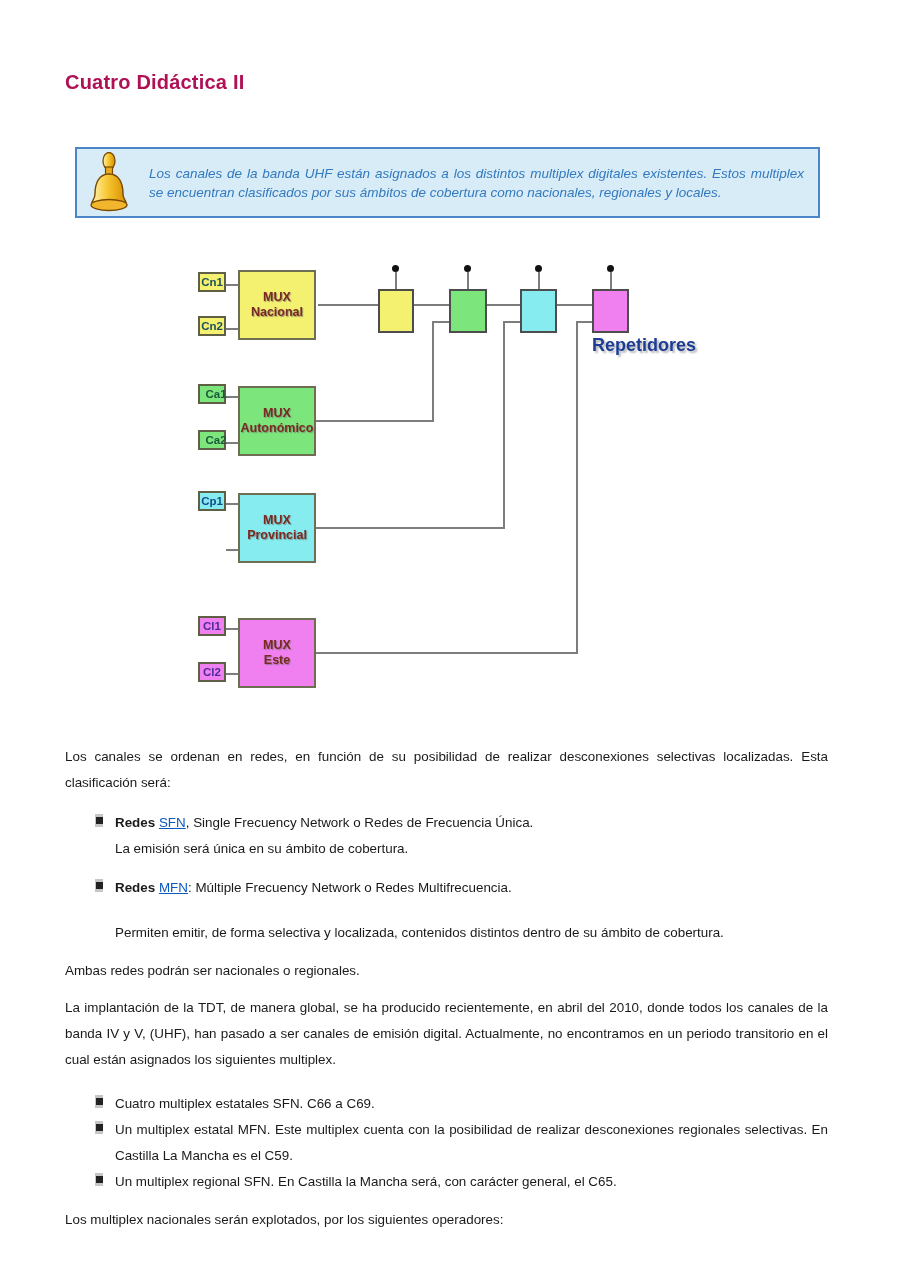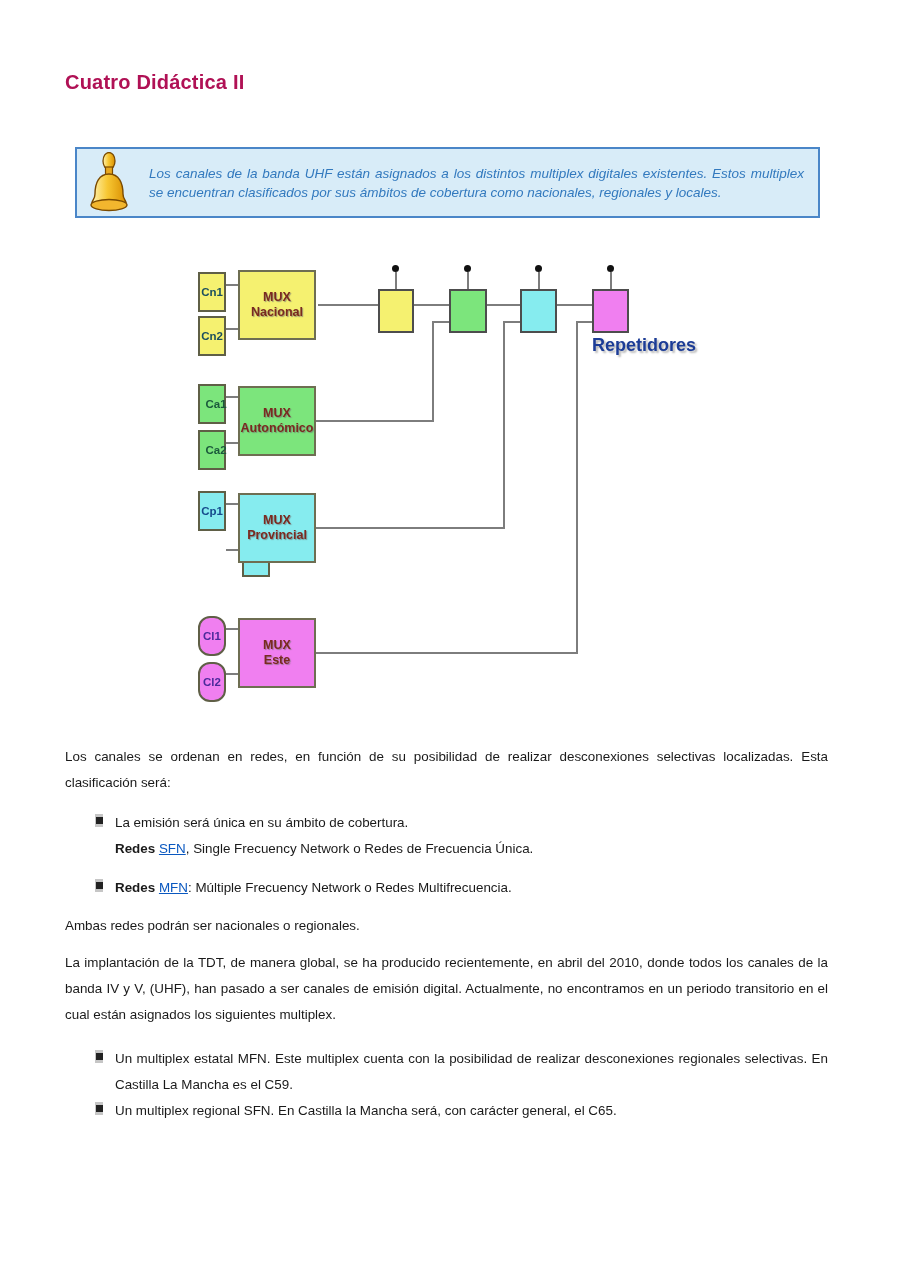--- a/index.html
+++ b/index.html
@@ -18,28 +18,28 @@
   .info-bell { width:44px; height:62px; margin-left:10px; flex:0 0 auto; }
   .info-text { font-size:13.5px; font-style:italic; color:#3279be; line-height:19px;
                text-align:justify; margin:0 14px 0 18px; }
 
   
   .diagram { position:absolute; left:0; top:0; width:905px; height:730px; }
   .dg-box { position:absolute; border:2px solid #6e6e52; }
   .mux-box { width:78px; display:flex; flex-direction:column; align-items:center; justify-content:center; }
   .mux-label { font-size:12.5px; font-weight:bold; color:#7a2a20; line-height:15px;
                text-shadow:1px 1px 1px rgba(110,110,110,.65); text-align:center; }
-  .in-box { width:28px; height:40px; font-size:11.5px; font-weight:bold; display:flex;
+  .in-box { width:28px; height:20px; font-size:11.5px; font-weight:bold; display:flex;
             align-items:center; justify-content:center; border:2px solid #5f5f46; }
   .rep-box { position:absolute; top:289px; height:44px; border:2px solid #4d4d4d; }
   .c-yellow { background:#f5f170; }
   .c-green  { background:#7ce57c; }
   .c-cyan   { background:#86ecef; }
   .c-magenta{ background:#f07ff0; }
-  .t-n { color:#1b4f5e; } .t-a { color:#1b5a3c;padding-left:8px; } .t-p { color:#164a8c; } .t-l { color:#4b2a9b;border-radius:12px; }
+  .t-n { color:#1b4f5e; } .t-a { color:#1b5a3c;padding-left:8px; } .t-p { color:#164a8c; } .t-l { color:#4b2a9b; }
   .line { position:absolute; background:#7d7d7d; }
   .hline { height:2px; } .vline { width:2px; }
   .ant-dot { position:absolute; width:7px; height:7px; background:#111; border-radius:50%; }
   .rep-label { position:absolute; left:592px; top:335px; font-size:18px; font-weight:bold; color:#1c3c96;
                text-shadow:2px 2px 2px #b8b8b8; }
 
   
   .textflow { position:absolute; left:65px; top:744px; width:763px; font-size:13.4px; line-height:26px; }
   .para { text-align:justify; }
   .mt1 { margin-top:14px; } .mt2 { margin-top:13px; } .mt3 { margin-top:19px; }
@@ -146,45 +146,51 @@
     <div class="rep-label">Repetidores</div>
   </div>
 
   <div class="textflow">
 
     <p class="para">Los canales se ordenan en redes, en función de su posibilidad de realizar desconexiones selectivas localizadas. Esta clasificación será:</p>
 
     <div class="bullet-row mt1">
       <span class="bullet-mark"></span>
       <div class="bullet-body">
-        <div>La emisión será única en su ámbito de cobertura.</div>
         <div>
           <b>Redes </b><a class="doclink" href="#">SFN</a><span>, Single Frecuency Network o Redes de Frecuencia Única.</span>
         </div>
+        <div>La emisión será única en su ámbito de cobertura.</div>
       </div>
     </div>
 
     <div class="bullet-row mt2">
       <span class="bullet-mark"></span>
       <div class="bullet-body">
         <b>Redes </b><a class="doclink" href="#">MFN</a><span>: Múltiple Frecuency Network o Redes Multifrecuencia.</span>
       </div>
     </div>
 
+    <p class="indent-para mt3">Permiten emitir, de forma selectiva y localizada, contenidos distintos dentro de su ámbito de cobertura.</p>
 
     <p class="para mt4">Ambas redes podrán ser nacionales o regionales.</p>
 
     <p class="para mt5">La implantación de la TDT, de manera global, se ha producido recientemente, en abril del 2010, donde todos los canales de la banda IV y V, (UHF), han pasado a ser canales de emisión digital. Actualmente, no encontramos en un periodo transitorio en el cual están asignados los siguientes multiplex.</p>
 
     <div class="mt6">
+      <div class="bullet-row">
+        <span class="bullet-mark"></span>
+        <div class="bullet-body">Cuatro multiplex estatales SFN. C66 a C69.</div>
+      </div>
       <div class="bullet-row">
         <span class="bullet-mark"></span>
         <div class="bullet-body">Un multiplex estatal MFN. Este multiplex cuenta con la posibilidad de realizar desconexiones regionales selectivas. En Castilla La Mancha es el C59.</div>
       </div>
       <div class="bullet-row">
         <span class="bullet-mark"></span>
         <div class="bullet-body">Un multiplex regional SFN. En Castilla la Mancha será, con carácter general, el C65.</div>
       </div>
     </div>
 
+    <p class="para mt4">Los multiplex nacionales serán explotados, por los siguientes operadores:</p>
   </div>
 
 </div>
 
 </body></html>

